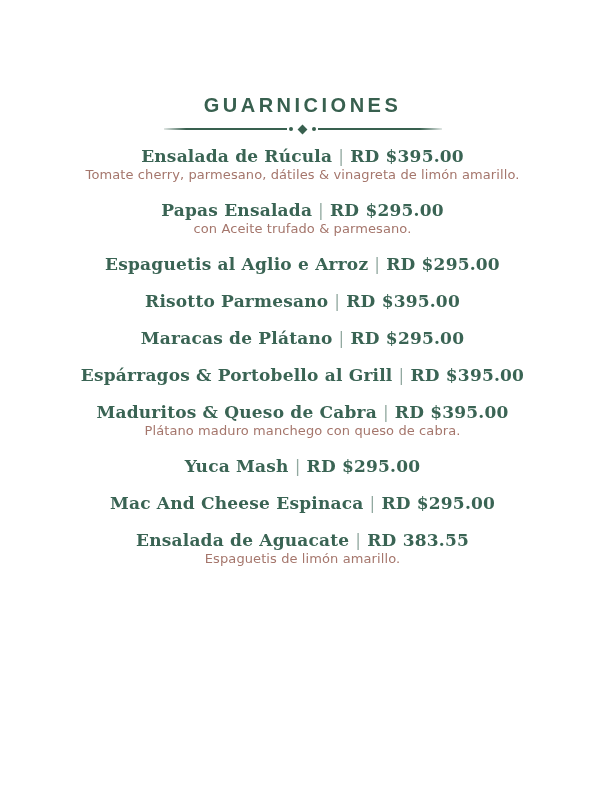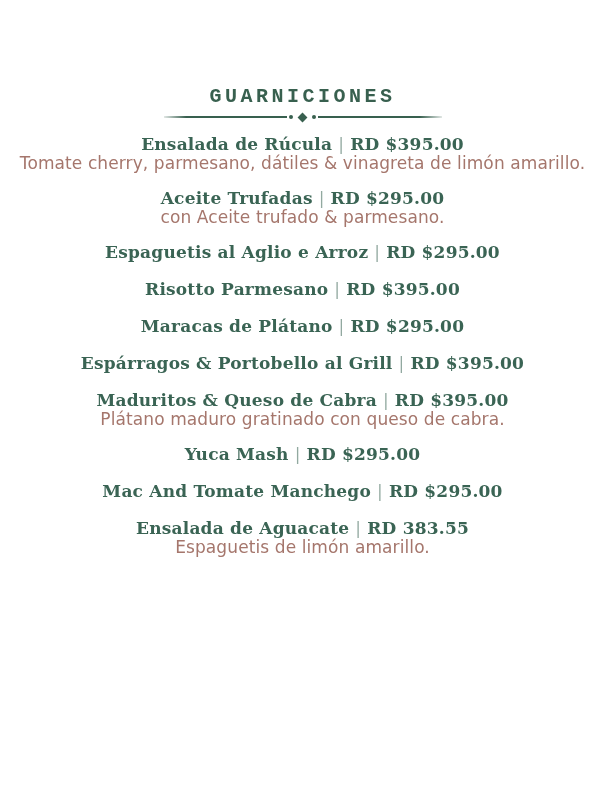--- a/index.html
+++ b/index.html
@@ -15,22 +15,22 @@
     background: #ffffff;
     overflow: hidden;
     font-family: "DejaVu Serif", serif;
   }
   
   .menu-header {
     padding-top: 86px;
     text-align: center;
   }
   .section-title {
-    margin: 0;
-    font-family: Liberation Mono, monospace;
+    margin: 8px;
+    font-family: Liberation Sans, sans-serif;
     font-size: 20px;
     line-height: 22px;
     font-weight: 700;
     letter-spacing: 3.5px;
     color: #38604f;
   }
   .title-divider {
     display: flex;
     align-items: center;
     width: 278px;
@@ -79,21 +79,21 @@
     white-space: nowrap;
   }
   .item-sep {
     font-weight: 400;
     opacity: 0.55;
     padding: 0 6px;
     font-size: 17px;
   }
   .item-desc {
     font-family: "DejaVu Sans", sans-serif;
-    font-size: 17px;
+    font-size: 13px;
     line-height: 16px;
     margin-top: 1px;
     color: #a5766c;
     letter-spacing: 0.1px;
   }
   .item-desc:empty { display: none; }
 </style>
 </head>
 <body>
 
@@ -114,21 +114,21 @@
 
     <div class="menu-item">
       <div class="item-line">
         <span>Ensalada de Rúcula</span><span class="item-sep">|</span><span>RD $395.00</span>
       </div>
       <div class="item-desc">Tomate cherry, parmesano, dátiles &amp; vinagreta de limón amarillo.</div>
     </div>
 
     <div class="menu-item">
       <div class="item-line">
-        <span>Aceite Trufadas</span><span class="item-sep">|</span><span>RD $295.00</span>
+        <span>Papas Ensalada</span><span class="item-sep">|</span><span>RD $295.00</span>
       </div>
       <div class="item-desc">con Aceite trufado &amp; parmesano.</div>
     </div>
 
     <div class="menu-item">
       <div class="item-line">
         <span>Espaguetis al Aglio e Arroz</span><span class="item-sep">|</span><span>RD $295.00</span>
       </div>
 
     </div>
@@ -154,33 +154,33 @@
 
     </div>
 
 
 
 
     <div class="menu-item">
       <div class="item-line">
         <span>Maduritos &amp; Queso de Cabra</span><span class="item-sep">|</span><span>RD $395.00</span>
       </div>
-      <div class="item-desc">Plátano maduro gratinado con queso de cabra.</div>
+      <div class="item-desc">Plátano maduro manchego con queso de cabra.</div>
     </div>
 
     <div class="menu-item">
       <div class="item-line">
         <span>Yuca Mash</span><span class="item-sep">|</span><span>RD $295.00</span>
       </div>
 
     </div>
 
     <div class="menu-item">
       <div class="item-line">
-        <span>Mac And Tomate Manchego</span><span class="item-sep">|</span><span>RD $295.00</span>
+        <span>Mac And Cheese Espinaca</span><span class="item-sep">|</span><span>RD $295.00</span>
       </div>
 
     </div>
 
     <div class="menu-item">
       <div class="item-line">
         <span>Ensalada de Aguacate</span><span class="item-sep">|</span><span>RD 383.55</span>
       </div>
       <div class="item-desc">Espaguetis de limón amarillo.</div>
     </div>

